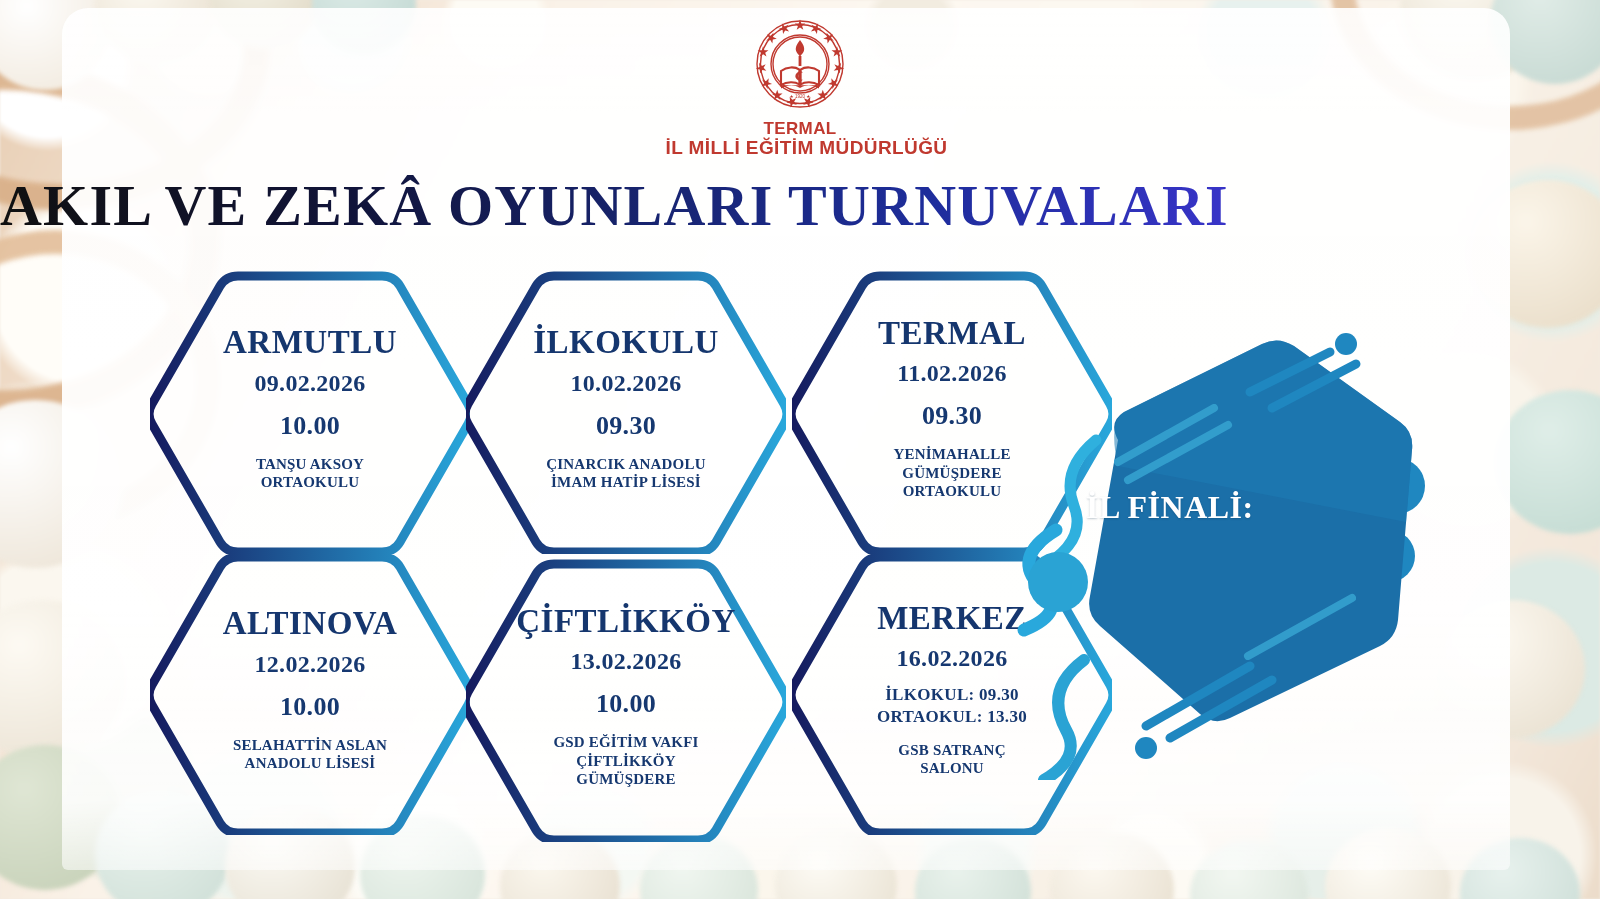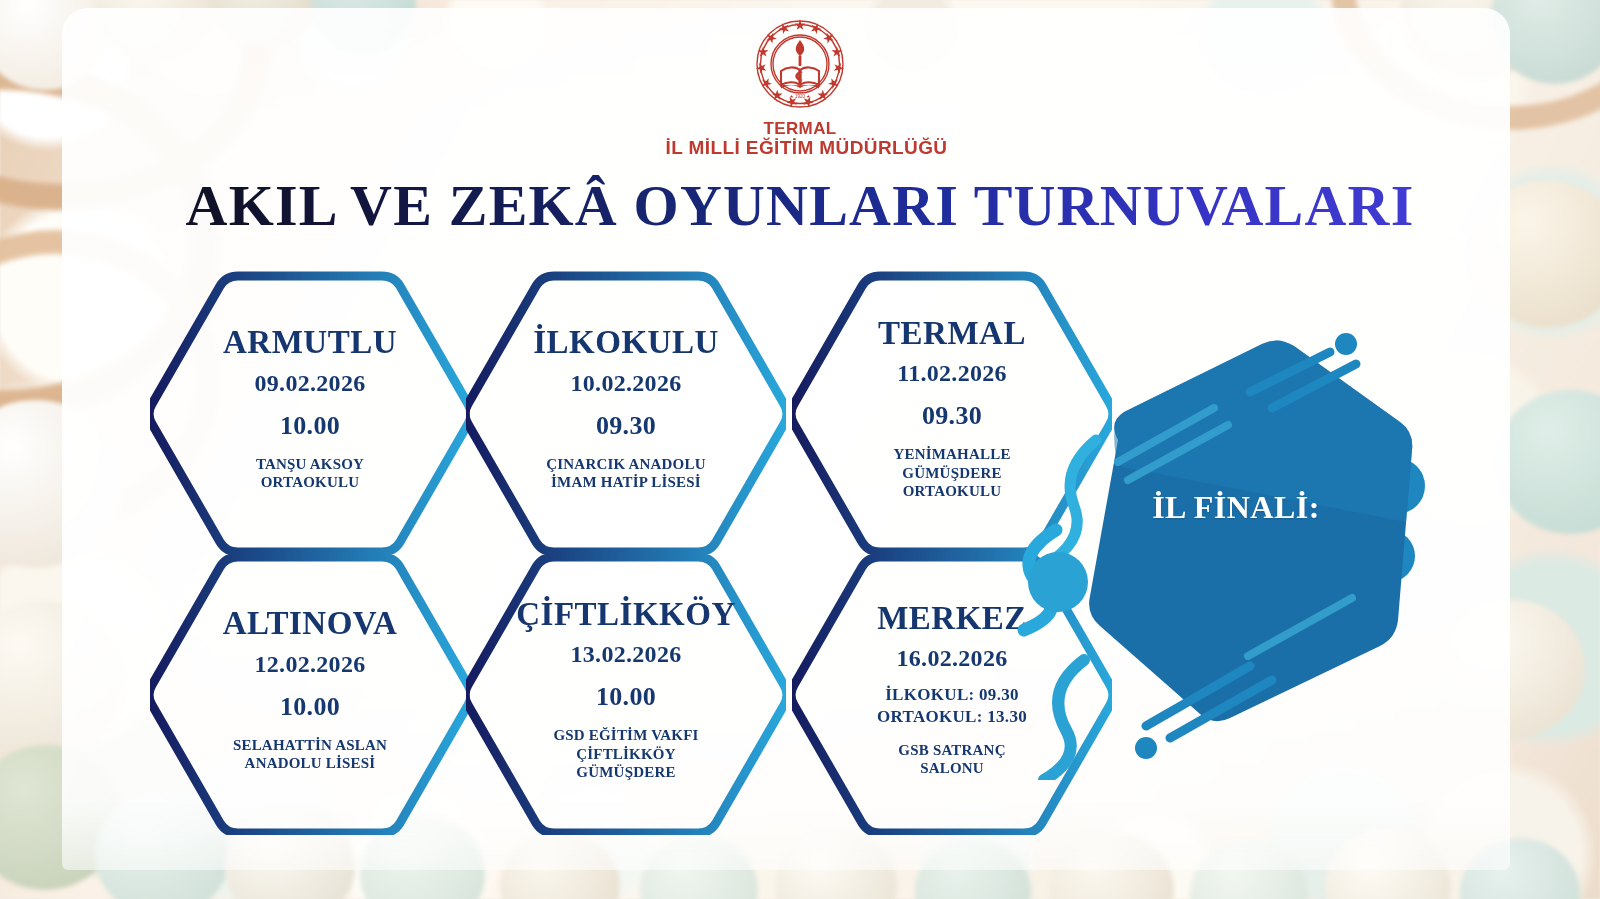--- a/index.html
+++ b/index.html
@@ -103,21 +103,20 @@
     letter-spacing: .4px;
     line-height: 1.08;
   }
   .org-line1 { font-size: 17px; margin-top: 6px; }
   .org-line2 { font-size: 19px; margin-left: 13px; }
 
   .main-title {
     position: absolute;
     left: 0; right: 0;
     top: 172px;
-    text-align: center;
     font-family: "Liberation Serif", serif;
     font-weight: bold;
     font-size: 58px;
     letter-spacing: 1.2px;
     white-space: nowrap;
     background-image: linear-gradient(90deg,
         #101010 0%, #11143a 22%, #17246e 40%,
         #1e2d9b 58%, #3734c6 76%, #413cd4 90%, #4b44dd 100%);
     -webkit-background-clip: text;
     background-clip: text;
@@ -180,38 +179,38 @@
     line-height: 1.22;
     color: #163870;
     letter-spacing: .2px;
   }
 
   
   .hex.p0 { left: 0px;   top: 0px; }
   .hex.p1 { left: 316px; top: 0px; }
   .hex.p2 { left: 642px; top: 0px; }
   .hex.p3 { left: 0px;   top: 281px; }
-  .hex.p4 { left: 316px; top: 281px; }
+  .hex.p4 { left: 316px; top: 288px; }
   .hex.p5 { left: 642px; top: 281px; }
 
   
   .final-wrap {
     position: absolute;
     left: 1000px;
     top: 330px;
     width: 460px;
     height: 450px;
   }
   .final-wrap svg { position: absolute; inset: 0; }
   .final-text {
     position: absolute;
     left: 86px;
     top: 155px;
     width: 300px;
-    text-align: center;
+    text-align: left;
     color: #ffffff;
     font-family: "Liberation Serif", serif;
     font-weight: bold;
     font-size: 32px;
     line-height: 1.38;
     letter-spacing: .5px;
     text-shadow: 0 1px 2px rgba(0,40,70,.25);
   }
 </style>
 </head>

